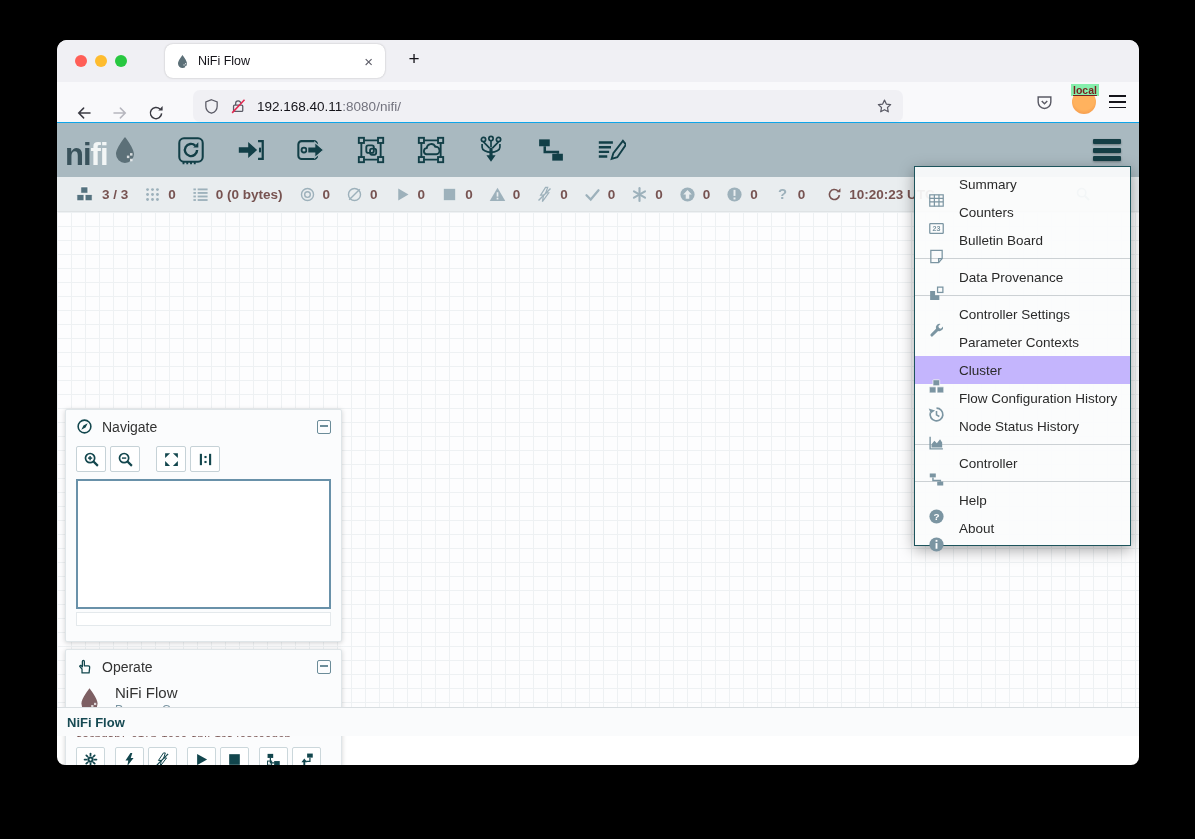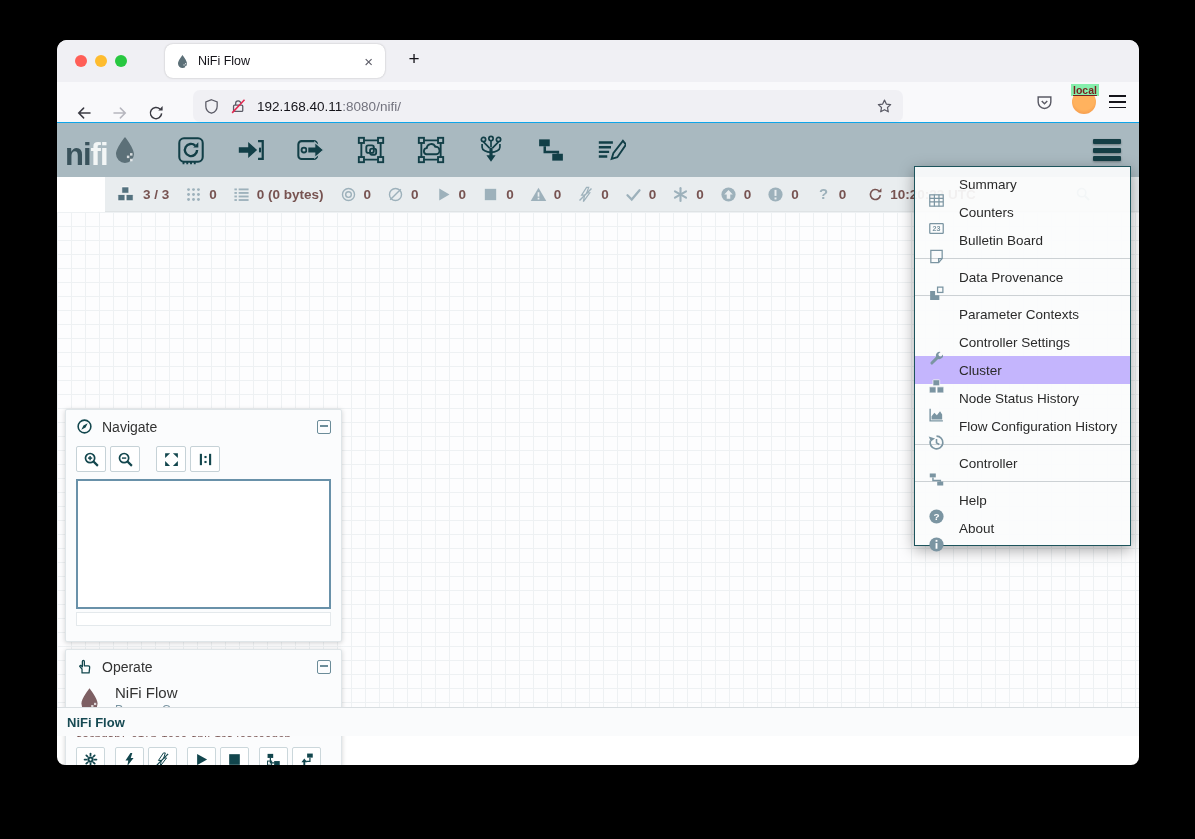--- a/index.html
+++ b/index.html
@@ -44,21 +44,21 @@
   .logo-fi { font-size:31px; font-weight:800; letter-spacing:-1px; color:#f3f6f6; line-height:.85; }
   .logo-drop { width:30px; height:36px; color:#5c7078; margin-left:2px; }
   .nf-toolbar { display:flex; gap:30px; margin-left:36px; align-items:center; }
   .tool-icon { width:30px; height:30px; color:#123f47; cursor:grab; }
   .menu-btn { position:absolute; right:18px; top:16px; width:28px; height:22px; cursor:pointer;
               filter:drop-shadow(0 1.5px 1px rgba(0,0,0,.35)); }
   .menu-btn div { height:5px; background:#153e45; margin-bottom:3.5px; border-radius:1px; }
 
   
   .nf-stats { position:absolute; left:0; top:137px; width:100%; height:35px; background:#e9edef;
-              display:flex; align-items:center; padding-left:10px; border-bottom:1px solid #dfe3e5;margin-left:48px; }
+              display:flex; align-items:center; padding-left:17px; border-bottom:1px solid #dfe3e5; }
   .stat { display:flex; align-items:center; margin-right:16px; }
   .stat-ic { width:17px; height:17px; color:#9db1bb; margin-right:7px; }
   .stat:first-child .stat-ic { color:#54727f; width:21px; height:18px; }
   .stat-val { font-size:13.5px; font-weight:bold; color:#775351; white-space:nowrap; }
   .clock { display:flex; align-items:center; margin-left:6px; }
   .clock .stat-ic { color:#775351; width:15px; height:15px; }
   .search-ic { position:absolute; right:48px; top:9px; width:16px; height:16px; color:#8fa5b0; }
 
   
   .canvas { position:absolute; left:0; top:172px; width:100%; bottom:29px; background:#fdfdfe;
@@ -658,62 +658,62 @@
         <span class="gm-ic icbox">
           <svg viewBox="0 0 24 24" xmlns="http://www.w3.org/2000/svg">
             <rect x="13.5" y="3" width="7.5" height="7.5" fill="none" stroke="currentColor" stroke-width="1.8"></rect>
             <path d="M3 8.5 h7 v6 h6 v6.5 H3 Z" fill="currentColor"></path>
           </svg>
         </span>
         <span class="gm-label">Data Provenance</span>
       </div>
       <div class="gm-sep"></div>
       <div class="gm-item">
+        <span class="gm-ic icbox">
+          <svg viewBox="0 0 24 24" xmlns="http://www.w3.org/2000/svg">
+            <path d="M21.2 6.2a5.4 5.4 0 0 1-6.9 6.4L7 19.9a2.1 2.1 0 0 1-3-3l7.3-7.3A5.4 5.4 0 0 1 17.7 2.7l-3.1 3.1.9 2.7 2.7.9 3-3.2Z" fill="currentColor"></path>
+          </svg>
+        </span>
+        <span class="gm-label">Controller Settings</span>
+      </div>
+      <div class="gm-item">
         <span class="gm-ic icbox"></span>
         <span class="gm-label">Parameter Contexts</span>
-      </div>
-      <div class="gm-item">
-        <span class="gm-ic icbox">
-          <svg viewBox="0 0 24 24" xmlns="http://www.w3.org/2000/svg">
-            <path d="M21.2 6.2a5.4 5.4 0 0 1-6.9 6.4L7 19.9a2.1 2.1 0 0 1-3-3l7.3-7.3A5.4 5.4 0 0 1 17.7 2.7l-3.1 3.1.9 2.7 2.7.9 3-3.2Z" fill="currentColor"></path>
-          </svg>
-        </span>
-        <span class="gm-label">Controller Settings</span>
       </div>
       <div class="gm-item hl">
         <span class="gm-ic icbox">
           <svg viewBox="0 0 24 24" xmlns="http://www.w3.org/2000/svg">
             <g fill="currentColor" stroke="#fff" stroke-width="1">
               <rect x="7" y="2.5" width="9.5" height="8.5" rx="1"></rect>
               <rect x="1.8" y="12.5" width="9.5" height="8.5" rx="1"></rect>
               <rect x="12.8" y="12.5" width="9.5" height="8.5" rx="1"></rect>
             </g>
           </svg>
         </span>
         <span class="gm-label">Cluster</span>
       </div>
       <div class="gm-item">
         <span class="gm-ic icbox">
           <svg viewBox="0 0 24 24" xmlns="http://www.w3.org/2000/svg">
-            <path d="M3 4 v17 h18" fill="none" stroke="currentColor" stroke-width="2"></path>
-            <path d="M5 19 v-4.5 l4-5 3.5 3.5 L17 7.5 l3 4.5 v7 Z" fill="currentColor"></path>
-          </svg>
-        </span>
-        <span class="gm-label">Node Status History</span>
-      </div>
-      <div class="gm-item">
-        <span class="gm-ic icbox">
-          <svg viewBox="0 0 24 24" xmlns="http://www.w3.org/2000/svg">
             <path d="M12 3a9 9 0 1 1-8.6 6.3" fill="none" stroke="currentColor" stroke-width="2.4"></path>
             <path d="M1 3.5 l3 7 6-4 Z" fill="currentColor"></path>
             <path d="M12 7 v5.5 l4 2.3" fill="none" stroke="currentColor" stroke-width="2.2"></path>
           </svg>
         </span>
         <span class="gm-label">Flow Configuration History</span>
       </div>
+      <div class="gm-item">
+        <span class="gm-ic icbox">
+          <svg viewBox="0 0 24 24" xmlns="http://www.w3.org/2000/svg">
+            <path d="M3 4 v17 h18" fill="none" stroke="currentColor" stroke-width="2"></path>
+            <path d="M5 19 v-4.5 l4-5 3.5 3.5 L17 7.5 l3 4.5 v7 Z" fill="currentColor"></path>
+          </svg>
+        </span>
+        <span class="gm-label">Node Status History</span>
+      </div>
       <div class="gm-sep"></div>
       <div class="gm-item">
         <span class="gm-ic icbox">
           <svg viewBox="0 0 24 24" xmlns="http://www.w3.org/2000/svg">
             <rect x="2.5" y="3.5" width="8.5" height="5.5" fill="currentColor"></rect>
             <rect x="13" y="15" width="8.5" height="5.5" fill="currentColor"></rect>
             <path d="M7 9 v4.5 h10.5 v1.5" fill="none" stroke="currentColor" stroke-width="2"></path>
           </svg>
         </span>
         <span class="gm-label">Controller</span>

